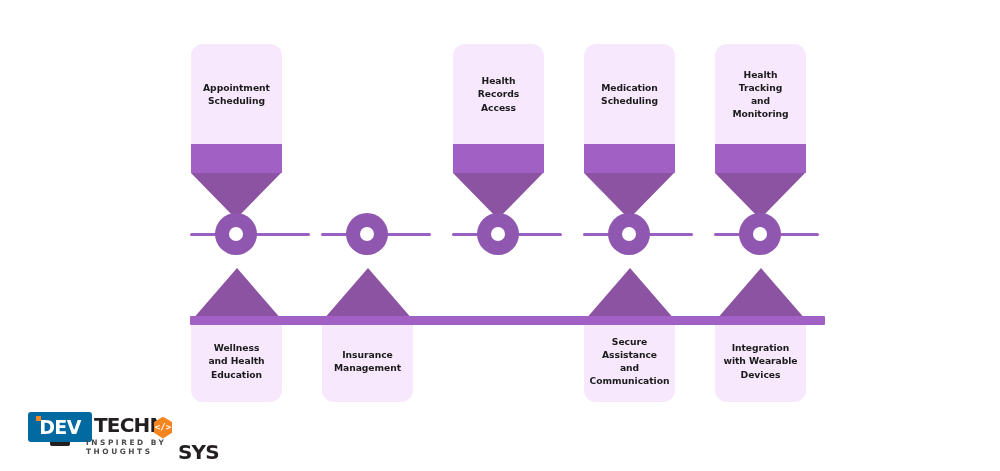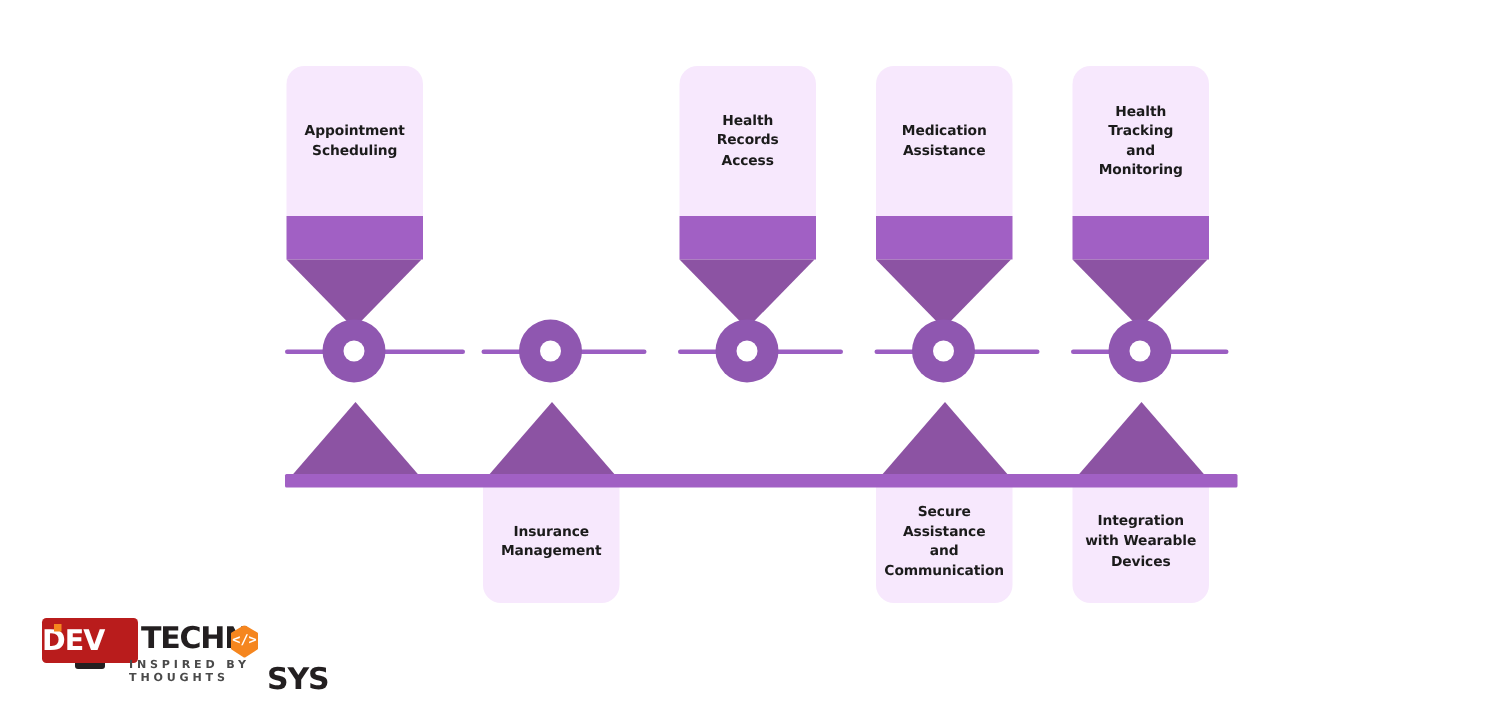--- a/index.html
+++ b/index.html
@@ -133,24 +133,25 @@
     top: 412px;
     width: 180px;
     height: 44px;
   }
   .logo-monitor {
     position: absolute;
     left: 0;
     top: 0;
     width: 64px;
     height: 30px;
-    background: #b91c1c;
+    background: #0369a1;
     border-radius: 3px;
     display: flex;
     align-items: center;
+    justify-content: center;
   }
   .logo-stand {
     position: absolute;
     left: 22px;
     top: 30px;
     width: 20px;
     height: 4px;
     background: #231f20;
     border-radius: 0 0 2px 2px;
   }
@@ -240,21 +241,21 @@
 Records
 Access</div>
     </div>
     <div class="top-band"></div>
     <div class="top-tri"></div>
   </div>
 
   <div class="col top-col" style="left:584px">
     <div class="top-card">
       <div class="top-label">Medication
-Assistance</div>
+Scheduling</div>
     </div>
     <div class="top-band"></div>
     <div class="top-tri"></div>
   </div>
 
   <div class="col top-col" style="left:715px">
     <div class="top-card">
       <div class="top-label">Health
 Tracking
 and
@@ -282,20 +283,25 @@
   </div>
   <div class="node" style="left:608px; top:213px">
     <div class="node-hole"></div>
   </div>
   <div class="node" style="left:739px; top:213px">
     <div class="node-hole"></div>
   </div>
 
   <div class="col bot-col" style="left:191px">
     <div class="bot-tri"></div>
+    <div class="bot-card">
+      <div class="bot-label">Wellness
+and Health
+Education</div>
+    </div>
   </div>
 
   <div class="col bot-col" style="left:322px">
     <div class="bot-tri"></div>
     <div class="bot-card">
       <div class="bot-label">Insurance
 Management</div>
     </div>
   </div>
 

